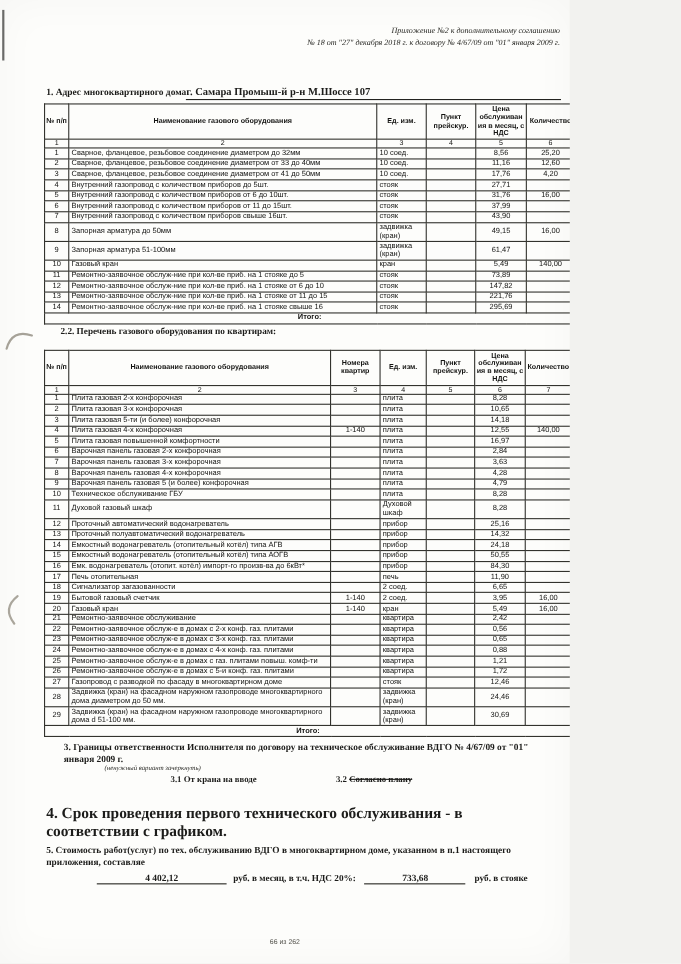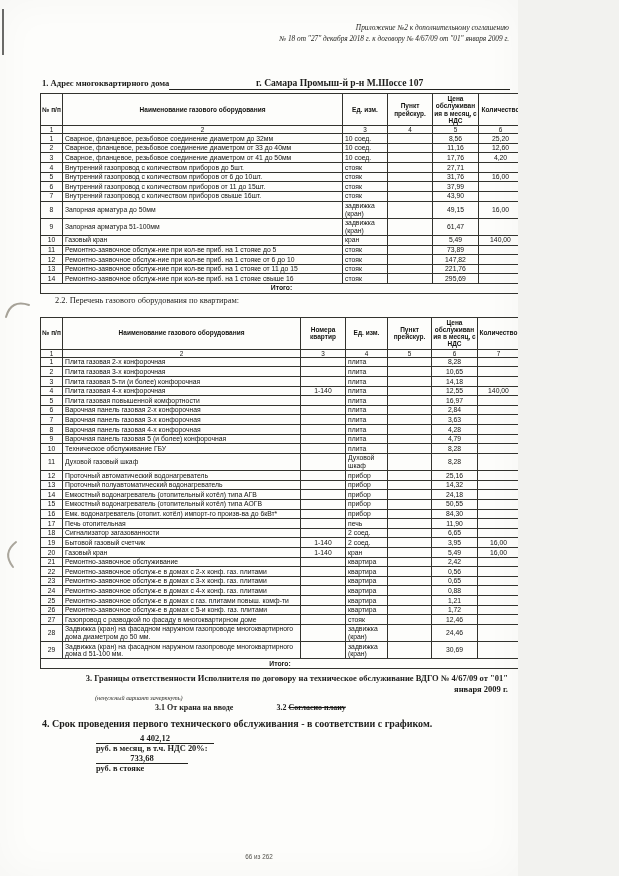--- a/index.html
+++ b/index.html
@@ -9,45 +9,45 @@
     box-shadow:inset 0 0 40px rgba(0,0,0,0.03);
   }
   .scan-line-left{position:absolute;left:2px;top:9px;width:2px;height:46px;background:#3a3a38;opacity:.75;}
   .pen-mark{position:absolute;}
   .header-note{
     position:absolute;top:23px;right:9px;width:330px;
     font-style:italic;font-size:7.3px;line-height:1.5;text-align:right;color:#23231f;
   }
   .addr-row{display:flex;align-items:baseline;margin:52px 8px 0 42px;font-weight:700;}
   .addr-label{font-size:8.6px;white-space:nowrap;margin-top:26px;}
-  .addr-line{flex:1;border-bottom:1.6px solid #23231f;text-align:center;font-size:9.6px;padding-bottom:1px;}
+  .addr-line{flex:1;border-bottom:1.6px solid #23231f;font-size:9.6px;padding-bottom:1px;}
   .sec-title{font-weight:700;font-size:8.6px;}
   .sec2{margin:3px 10px 0 42px;}
   .sec21{margin:1px 10px 0 64px;font-size:8.3px;}
-  .sec22{margin:2px 10px 12px 55px;font-size:8.4px;font-weight:400;}
+  .sec22{margin:2px 10px 12px 55px;font-size:8.4px;font-weight:700;}
   table.doc-table{
     width:572px;margin:3px 0 0 40px;border-collapse:collapse;table-layout:fixed;
     font-family:"Liberation Sans",sans-serif;font-size:6.8px;color:#131311;
     border:1.5px solid #262622;
   }
   table.doc-table th,table.doc-table td{
     border:1px solid #33332e;padding:0.5px 2px;vertical-align:middle;
     line-height:1.12;overflow:hidden;word-wrap:break-word;
   }
   table.doc-table th{font-size:6.5px;font-weight:700;text-align:center;padding:1px 1px;}
   tr.colnum td{text-align:center;padding:0 1px;font-size:6.4px;}
   td.al-l{text-align:left;} td.al-c{text-align:center;}
   tr.total-row td{font-weight:700;text-align:center;}
-  .sec3{margin:4px 10px 0 58px;font-weight:700;font-size:8.5px;line-height:1.25;text-align:right;}
+  .sec3{margin:4px 10px 0 58px;font-weight:700;font-size:8.5px;line-height:1.25;}
   .strike-note{margin:0 0 0 95px;font-style:italic;font-size:6.2px;color:#2a2a26;}
-  .bound-items{display:flex;margin:2px 0 0 155px;font-size:8px;font-weight:700;gap:43px;}
+  .bound-items{display:flex;margin:2px 0 0 155px;font-size:8px;font-weight:700;gap:72px;}
   .struck{text-decoration:line-through;}
-  .sec4{margin:6px 10px 0 42px;font-weight:700;font-size:10px;}
+  .sec4{margin:20px 10px 0 42px;font-weight:700;font-size:14px;}
   .sec5{margin:2px 6px 0 42px;font-weight:700;font-size:8.5px;line-height:1.3;}
-  .cost-line{margin:4px 0 0 88px;font-size:8.4px;display:flex;align-items:baseline;flex-direction:column;}
+  .cost-line{margin:4px 0 0 88px;font-size:8.4px;display:flex;align-items:baseline;}
   .blank-value{display:inline-block;border-bottom:1.4px solid #23231f;text-align:center;font-weight:700;font-size:8.6px;}
   .bv1{width:118px;margin-right:6px;}
   .bv2{width:92px;margin:0 8px;}
   .cost-text{font-weight:700;}
   .page-footer{position:absolute;bottom:16px;left:0;width:100%;text-align:center;font-size:6.3px;color:#55544e;font-family:"Liberation Sans",sans-serif;}
 </style>
 </head>
 <body>
 
 <div class="page">
@@ -618,20 +618,21 @@
   </div>
   <div class="strike-note">(ненужный вариант зачеркнуть)</div>
   <div class="bound-items">
     <span>3.1 От крана на вводе</span>
     <span>
       <span>3.2</span>
       <span class="struck">Согласно плану</span>
     </span>
   </div>
   <div class="sec4">4. Срок проведения первого технического обслуживания - в соответствии с графиком.</div>
+  <div class="sec5">5. Стоимость работ(услуг) по тех. обслуживанию ВДГО в многоквартирном доме, указанном в п.1 настоящего приложения, составляе</div>
 
   <div class="cost-line">
     <span class="blank-value bv1">4 402,12</span>
     <span class="cost-text">руб. в месяц, в т.ч. НДС 20%:</span>
     <span class="blank-value bv2">733,68</span>
     <span class="cost-text">руб. в стояке</span>
   </div>
 
   <svg class="pen-mark" style="left:4px;top:296px;" width="28" height="28" viewBox="0 0 28 28">
     <path d="M2,21 Q7,3 25,9" fill="none" stroke="#a6a298" stroke-width="2" stroke-linecap="round"></path>

